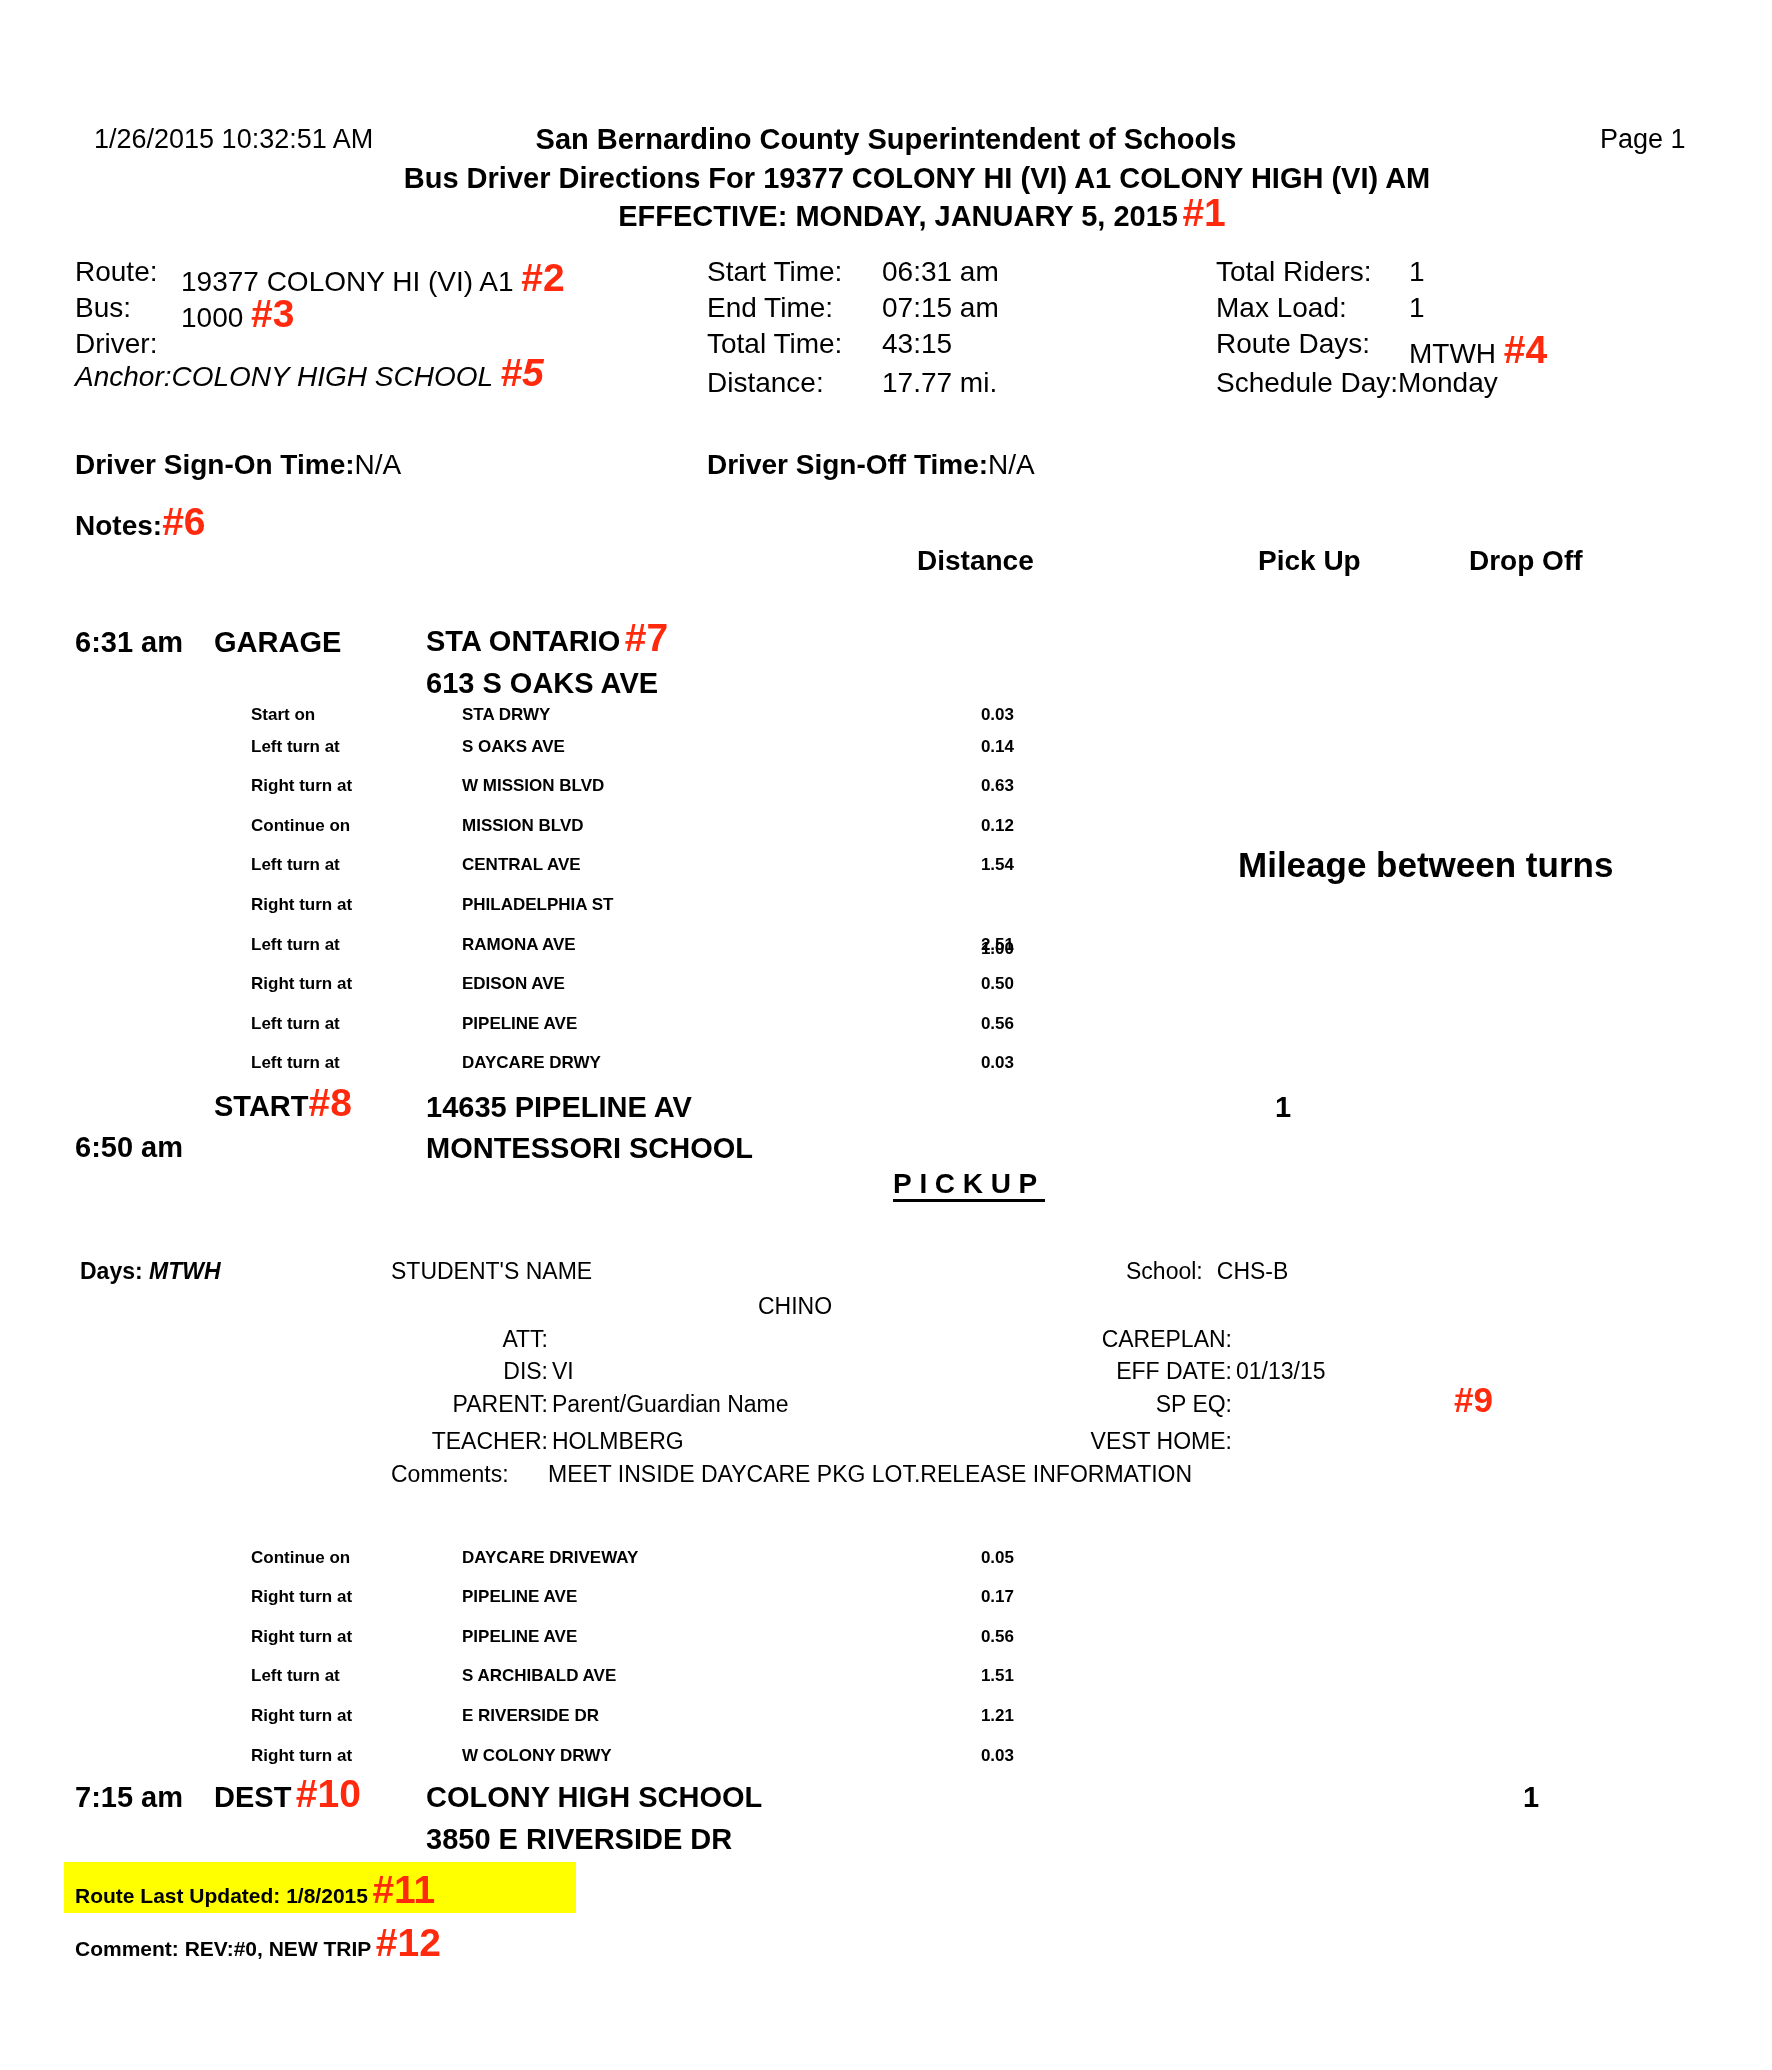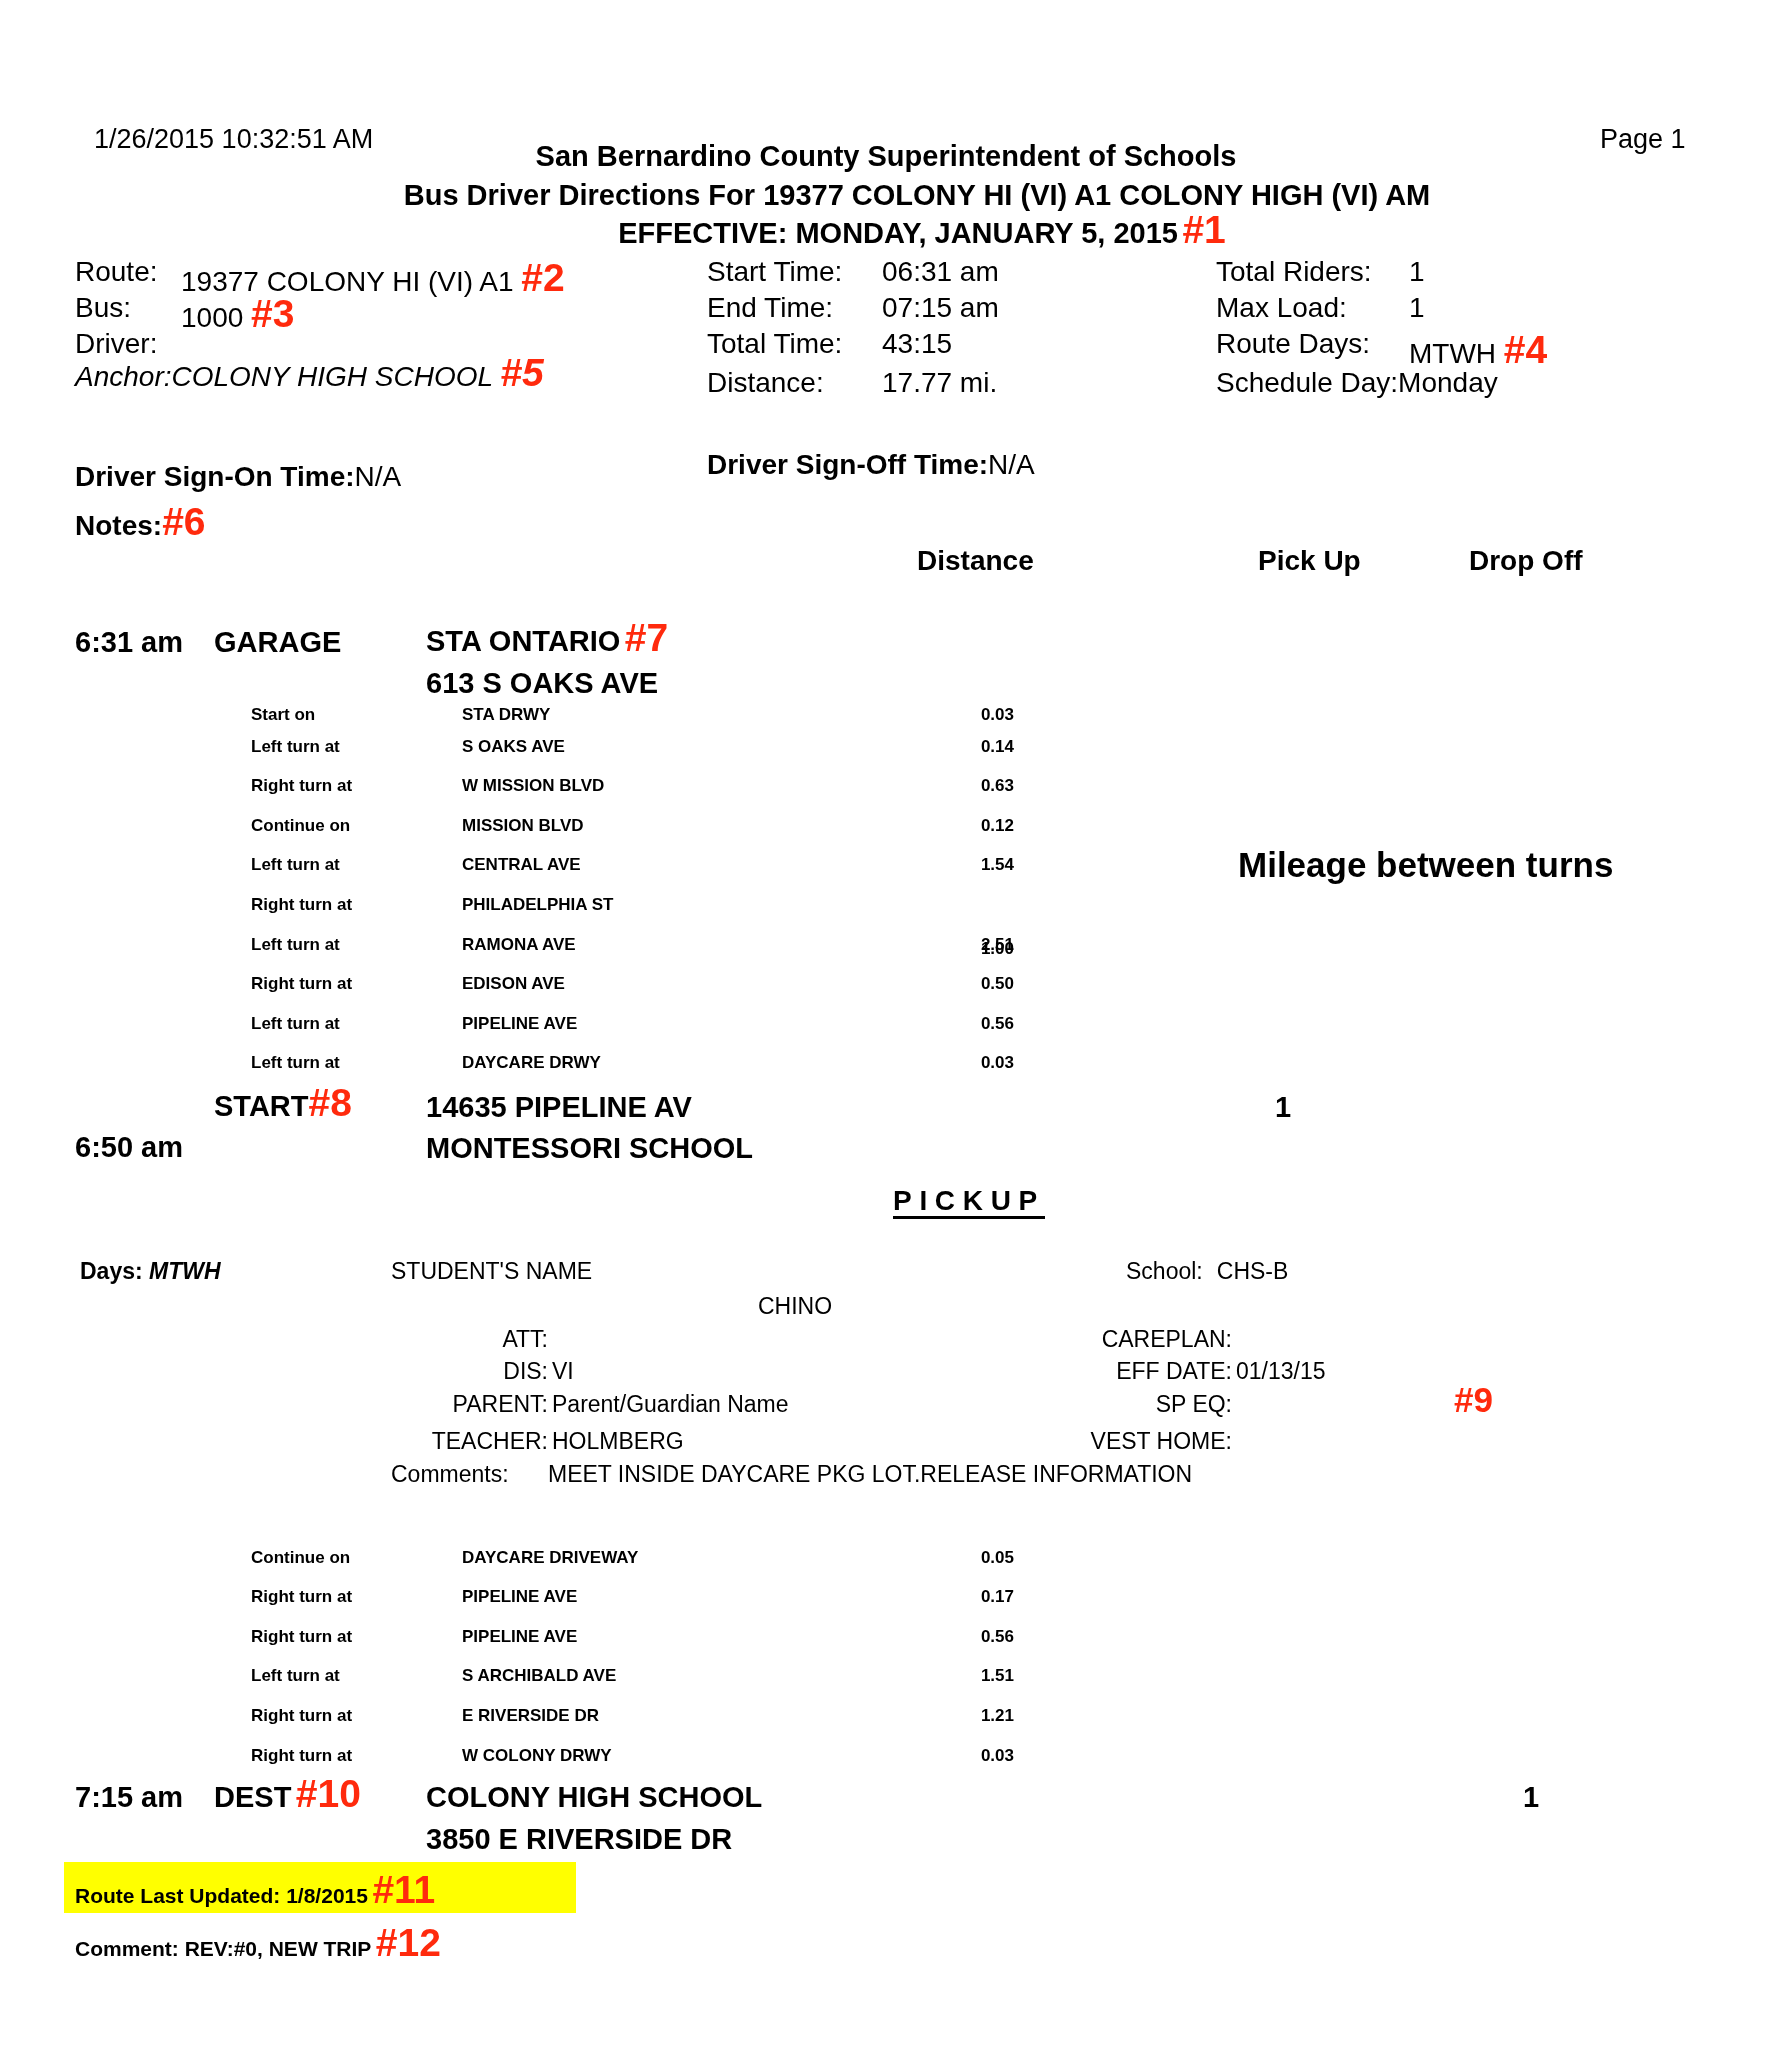--- a/index.html
+++ b/index.html
@@ -11,21 +11,21 @@
   .hdr-ts { font-size: 27px; }
   .hdr-title { font-size: 29px; font-weight: bold; }
   .info { font-size: 28px; }
   .signon { font-size: 28px; }
   .colhdr { font-size: 28px; font-weight: bold; }
   .stop { font-size: 29px; font-weight: bold; }
   .turn { font-size: 17px; font-weight: bold; }
   .student { font-size: 23px; }
   .ann { font-size: 39px; }
   .ann-sm { font-size: 35px; }
-  .center { transform: translateX(-50%); margin-top: 17px; }
+  .center { transform: translateX(-50%); }
   .right { transform: translateX(-100%); }
   .pickup-title { font-size: 28px; font-weight: bold; letter-spacing: 7.7px; text-decoration: underline; text-underline-offset: 5.8px; text-decoration-thickness: 2.9px; }
   .highlight { background: #ffff00; }
   .footer { font-size: 21px; font-weight: bold; }
 </style>
 </head>
 <body>
 
 <div class="abs hdr-ts" style="left:94px; top:126px;">1/26/2015 10:32:51 AM</div>
 <div class="abs hdr-title center" style="left:886px; top:125px;">San Bernardino County Superintendent of Schools</div>
@@ -90,21 +90,21 @@
     <span style="position:absolute; left:193px;">
       <span>MTWH</span>
       <span class="red ann">#4</span>
     </span>
   </div>
   <div class="abs info" style="left:1216px; top:369px;">
     <span>Schedule Day:</span><span>Monday</span>
   </div>
 </div>
 
-<div class="abs signon" style="left:75px; top:451px;margin-top:12px;">
+<div class="abs signon" style="left:75px; top:451px;">
   <span class="b">Driver Sign-On Time:</span><span>N/A</span>
 </div>
 <div class="abs signon" style="left:707px; top:451px;">
   <span class="b">Driver Sign-Off Time:</span><span>N/A</span>
 </div>
 
 <div class="abs" style="left:75px; top:502px;">
   <span class="colhdr">Notes:</span><span class="red ann">#6</span>
 </div>
 

